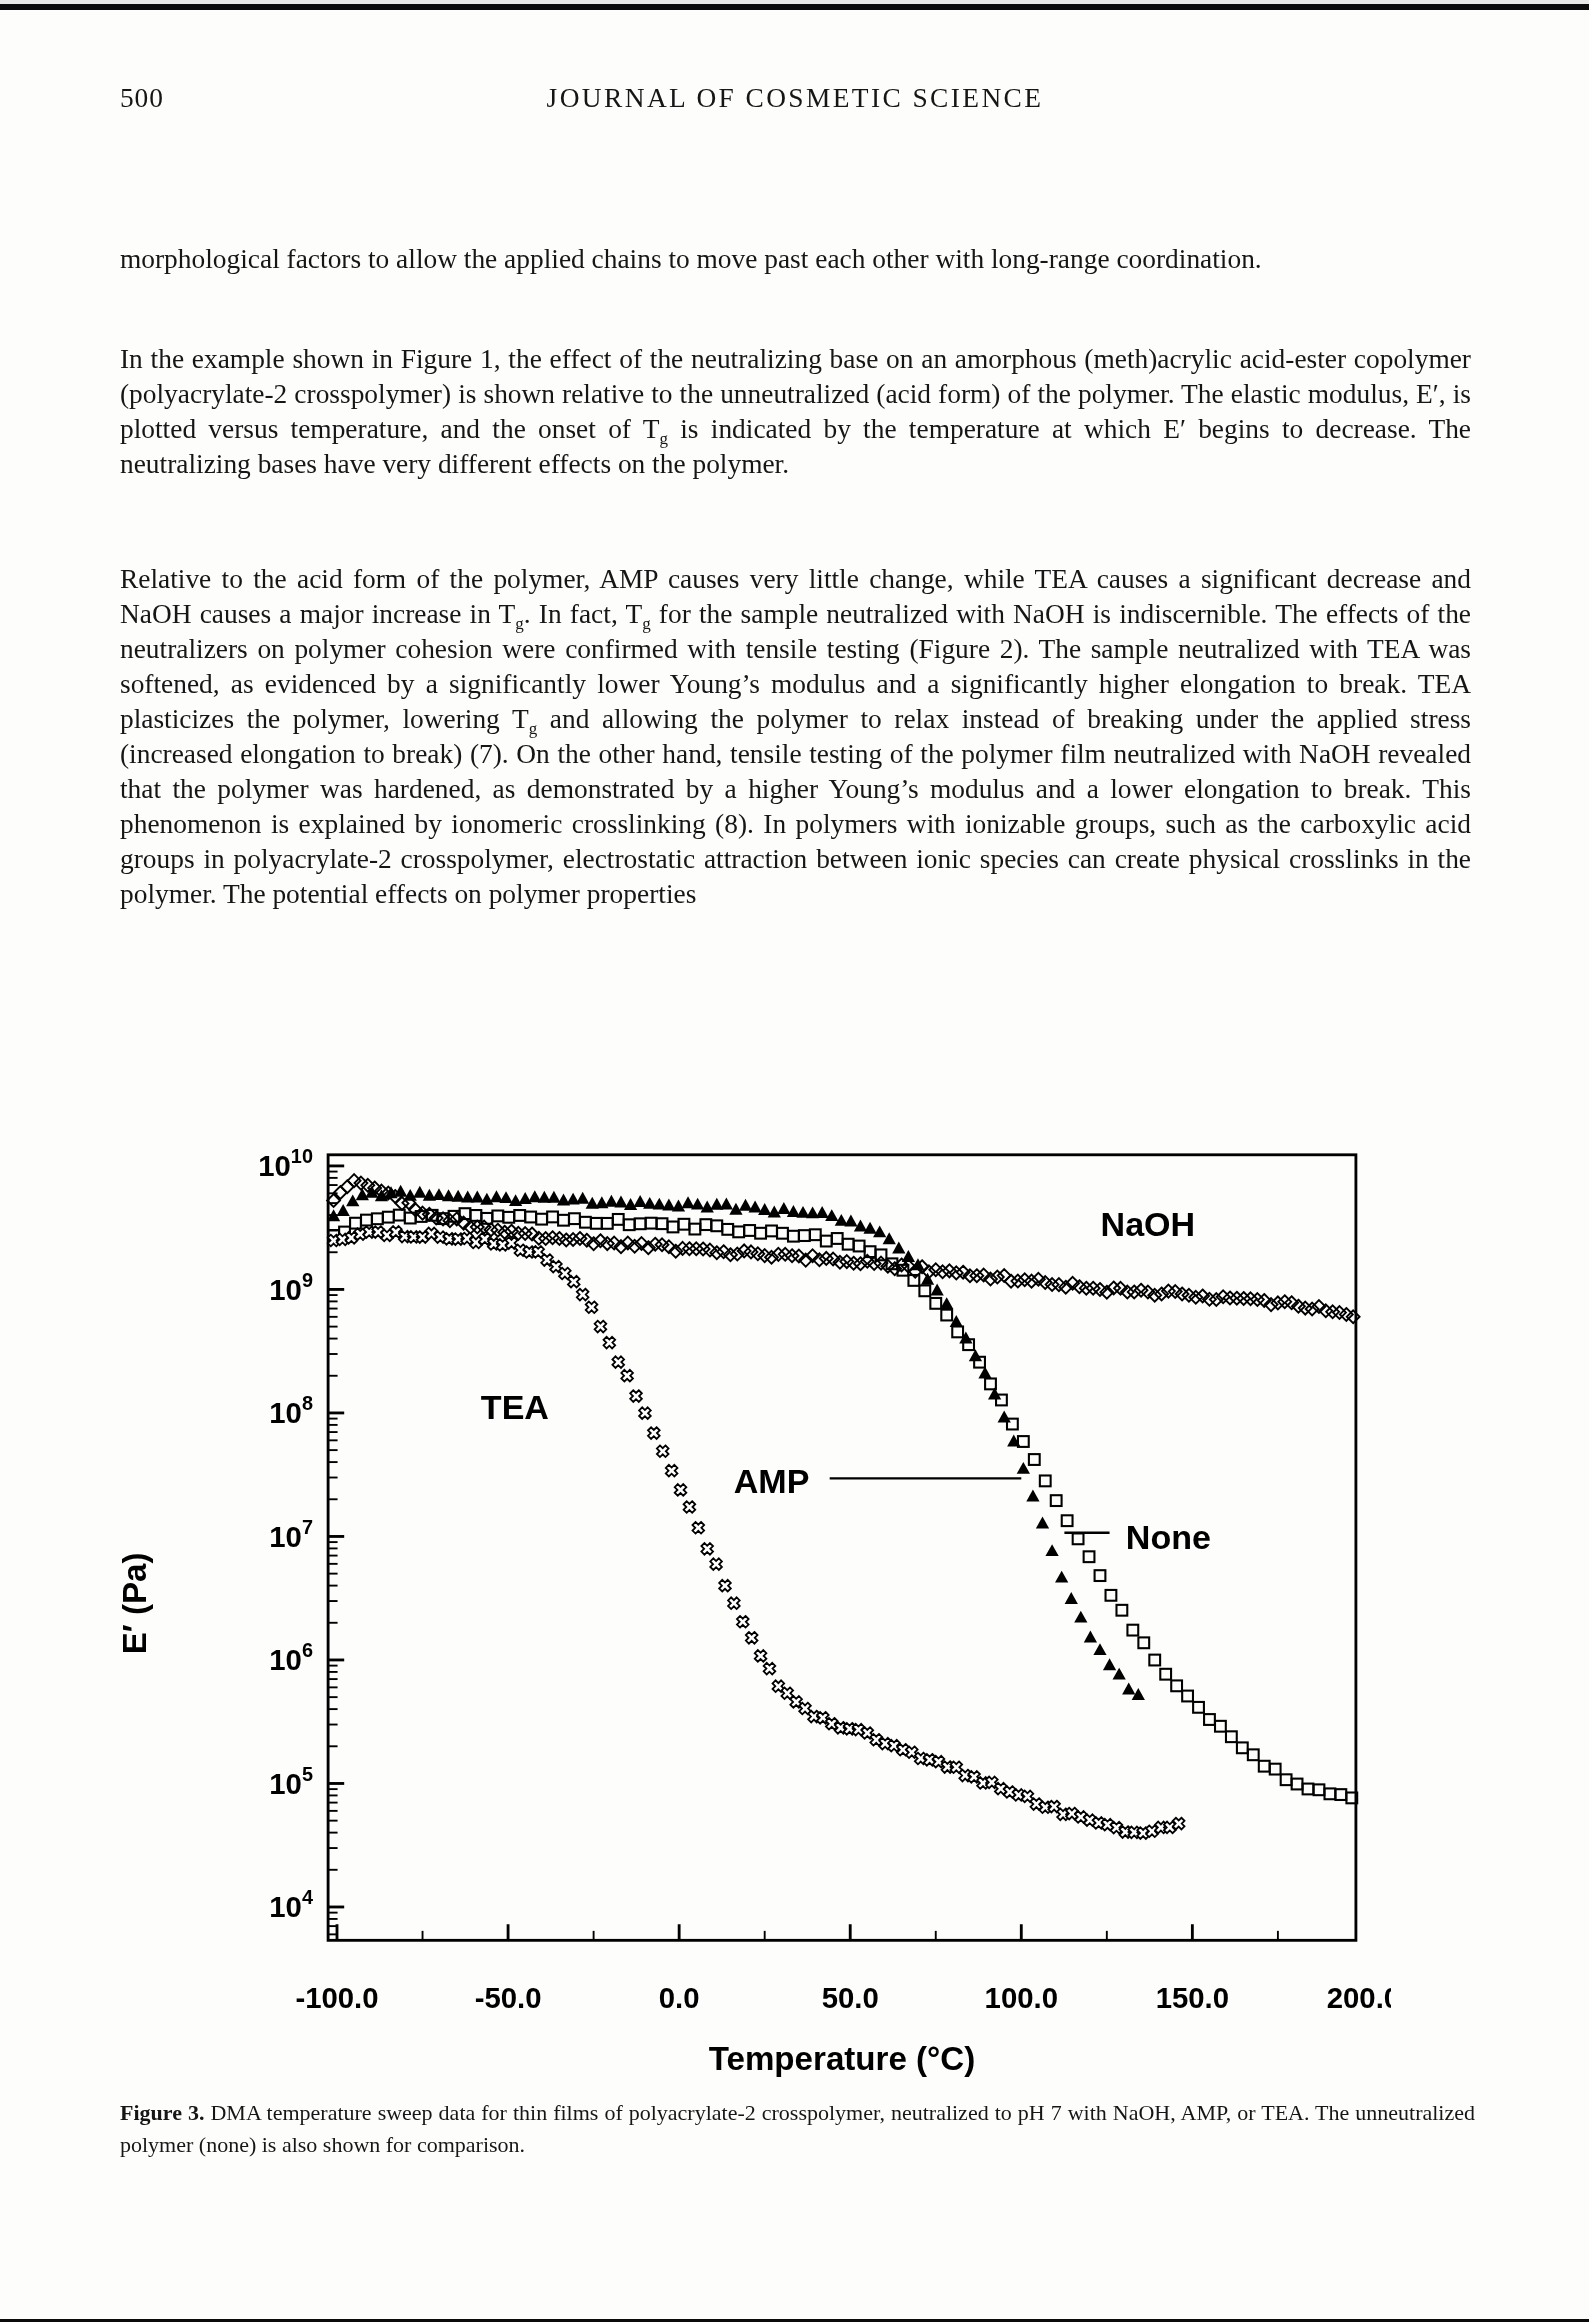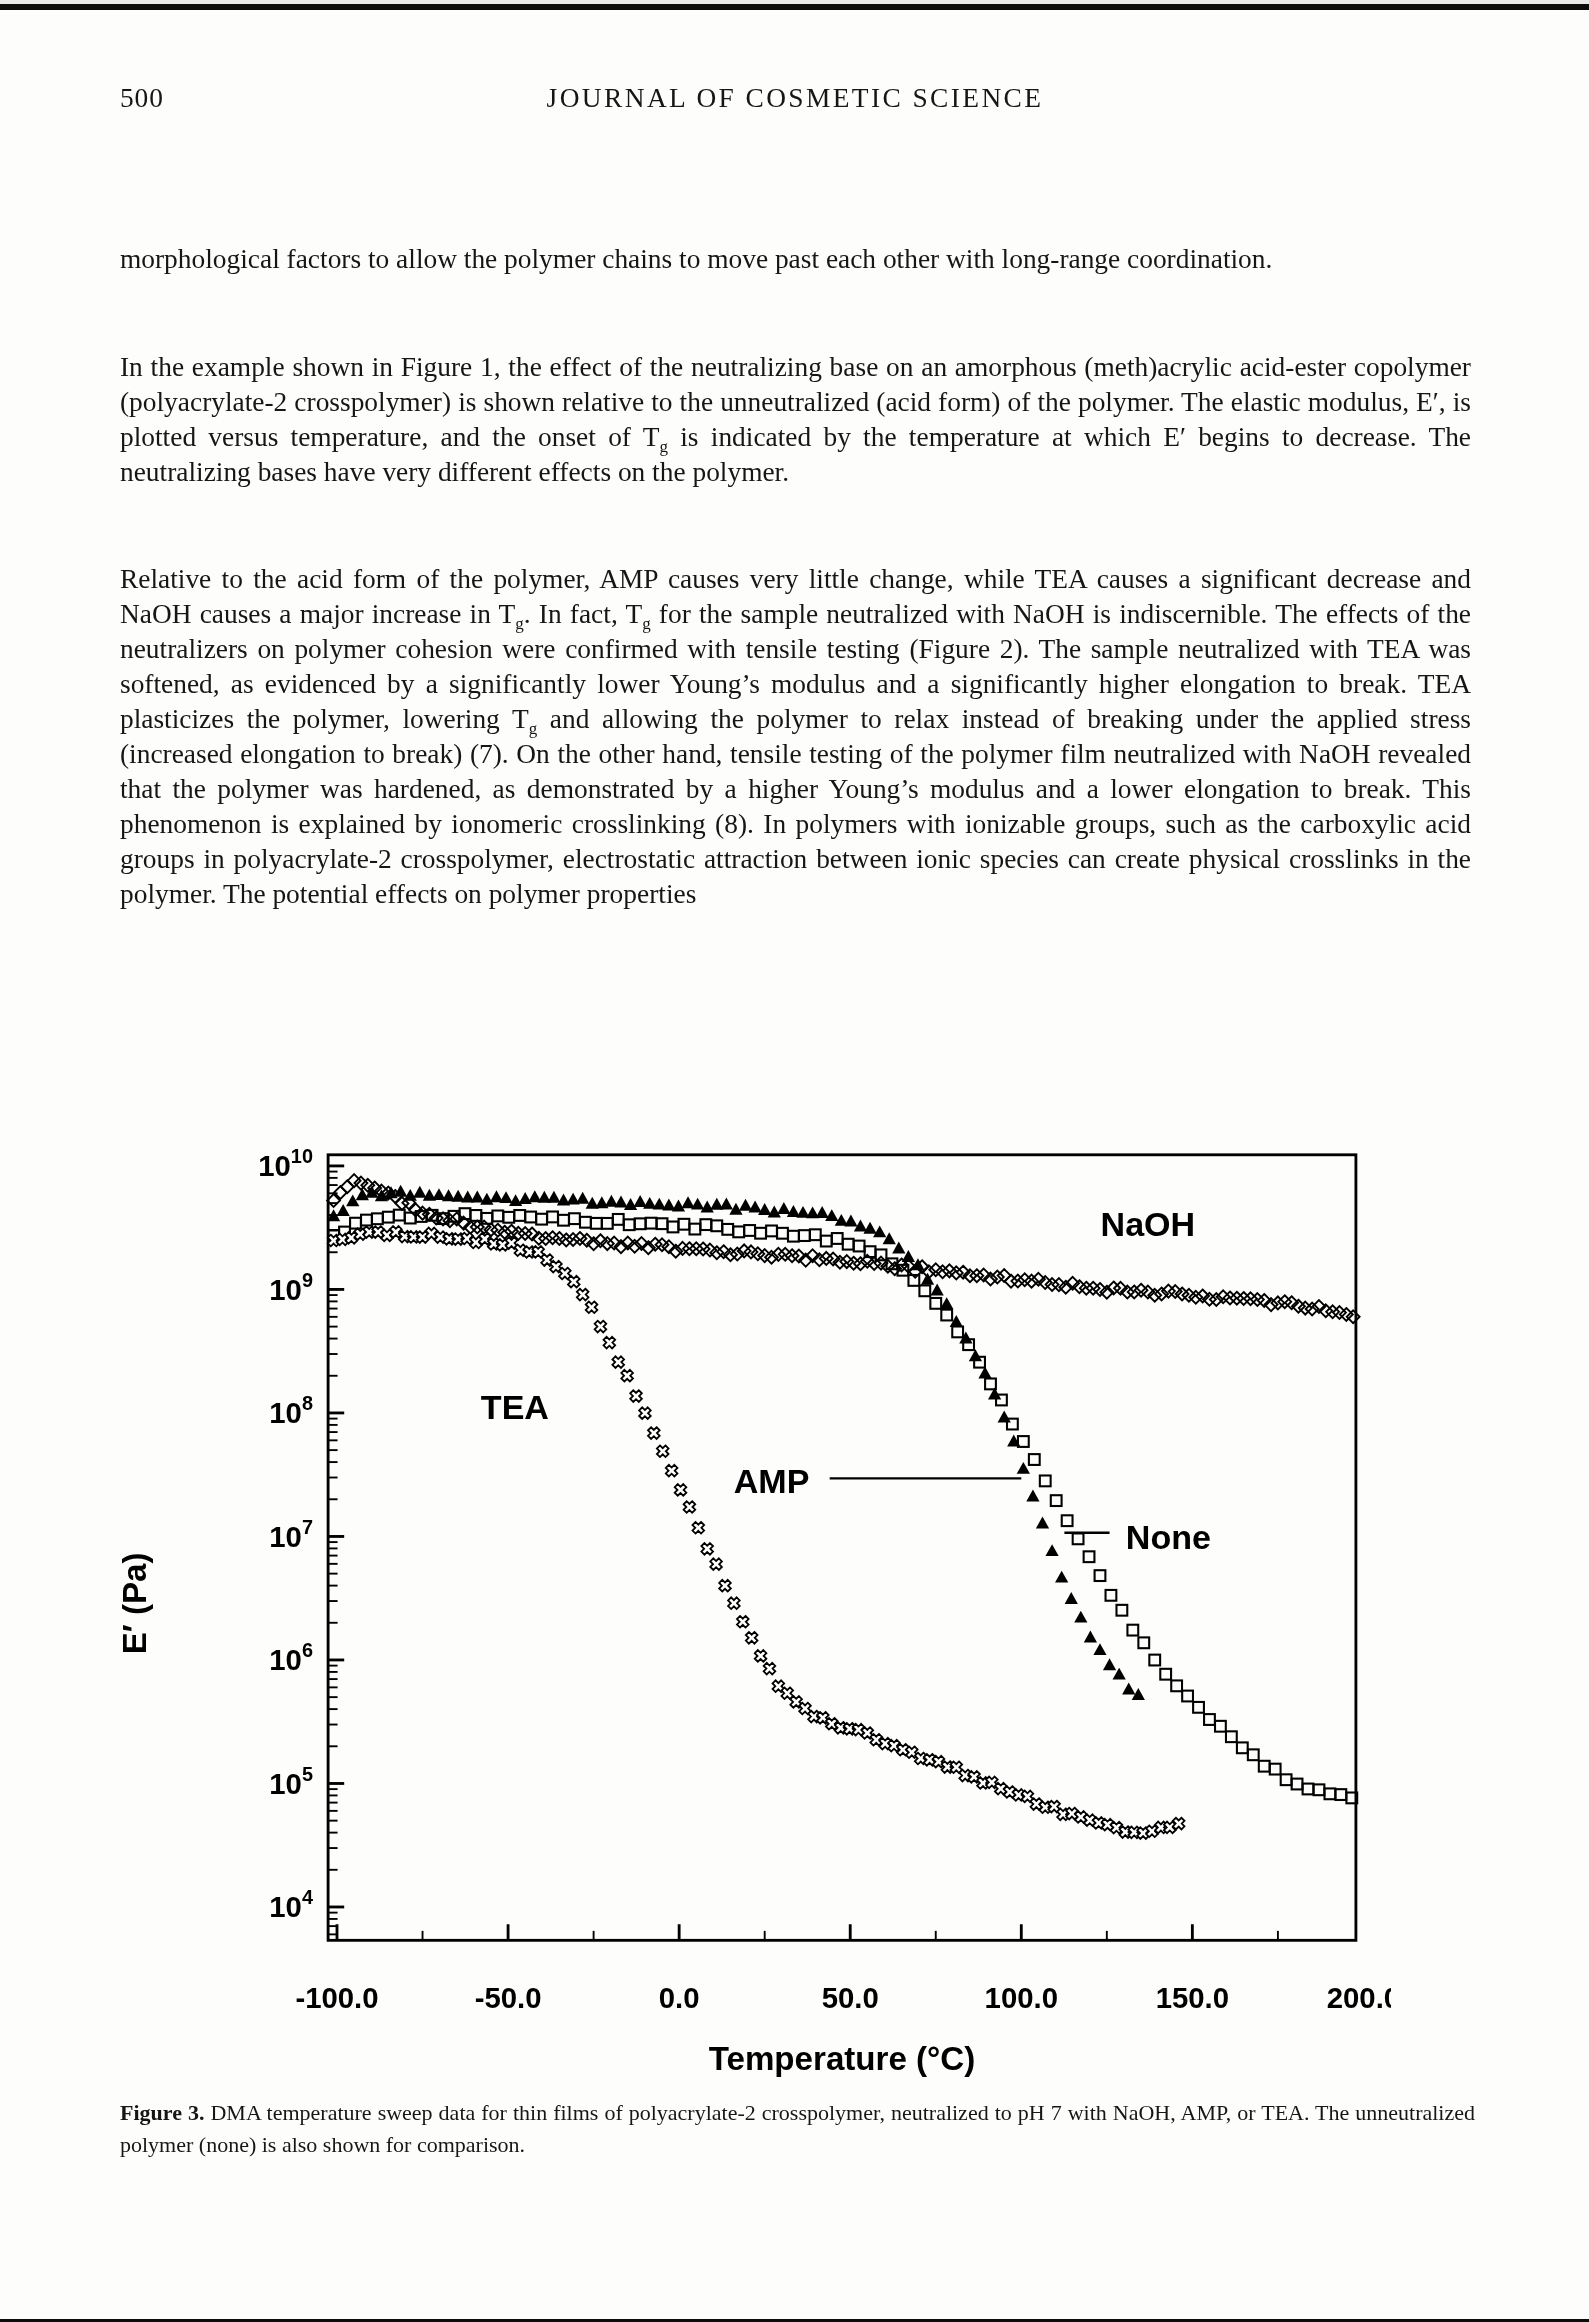--- a/index.html
+++ b/index.html
@@ -22,42 +22,42 @@
   .journal-title{
     position:absolute;left:0;top:79px;width:100%;
     text-align:center;font-size:27.4px;letter-spacing:2.4px;
   }
   .body-par{
     position:absolute;left:120px;width:1351px;
     font-size:27.4px;line-height:35px;
     text-align:justify;margin:0;
   }
   .par-1{top:238px;}
-  .par-2{top:346px;}
+  .par-2{top:338px;}
   .par-3{top:558px;}
   .body-par sub{font-size:0.62em;line-height:0;}
   .fig-wrap{position:absolute;left:99px;top:1112px;width:1292px;height:989px;margin:0;padding:0;}
   .fig-wrap svg{display:block;}
   .fig-caption{
     position:absolute;left:120px;top:2093px;width:1355px;
     font-size:22px;line-height:32px;text-align:justify;
   }
   .fig-caption b{font-weight:bold;}
 </style>
 </head>
 <body>
 
 <div class="page">
   <div class="scan-edge top"></div>
   <div class="scan-edge bottom"></div>
 
   <div class="pageno">500</div>
   <div class="journal-title">JOURNAL OF COSMETIC SCIENCE</div>
 
-  <p class="body-par par-1">morphological factors to allow the polymer chains to move past each other with long-range coordination.</p>
+  <p class="body-par par-1">morphological factors to allow the applied chains to move past each other with long-range coordination.</p>
   <p class="body-par par-2">In the example shown in Figure 1, the effect of the neutralizing base on an amorphous (meth)acrylic acid-ester copolymer (polyacrylate-2 crosspolymer) is shown relative to the unneutralized (acid form) of the polymer. The elastic modulus, E′, is plotted versus temperature, and the onset of T<sub>g</sub> is indicated by the temperature at which E′ begins to decrease. The neutralizing bases have very different effects on the polymer.</p>
   <p class="body-par par-3">Relative to the acid form of the polymer, AMP causes very little change, while TEA causes a significant decrease and NaOH causes a major increase in T<sub>g</sub>. In fact, T<sub>g</sub> for the sample neutralized with NaOH is indiscernible. The effects of the neutralizers on polymer cohesion were confirmed with tensile testing (Figure 2). The sample neutralized with TEA was softened, as evidenced by a significantly lower Young’s modulus and a significantly higher elongation to break. TEA plasticizes the polymer, lowering T<sub>g</sub> and allowing the polymer to relax instead of breaking under the applied stress (increased elongation to break) (7). On the other hand, tensile testing of the polymer film neutralized with NaOH revealed that the polymer was hardened, as demonstrated by a higher Young’s modulus and a lower elongation to break. This phenomenon is explained by ionomeric crosslinking (8). In polymers with ionizable groups, such as the carboxylic acid groups in polyacrylate-2 crosspolymer, electrostatic attraction between ionic species can create physical crosslinks in the polymer. The potential effects on polymer properties</p>
 
   <figure class="fig-wrap">
     <svg id="chart" width="1292" height="989" viewBox="0 0 1365 1045" xmlns="http://www.w3.org/2000/svg">
         <rect x="242" y="41" width="1086" height="830" fill="none" stroke="#000" stroke-width="3"></rect>
         <line x1="242" y1="52.74528301886791" x2="259" y2="52.74528301886791" stroke="#000" stroke-width="3"></line>
         <text x="226" y="63.74528301886791" font-size="31" text-anchor="end" font-family="&quot;Liberation Sans&quot;, sans-serif" font-weight="bold" fill="#000">10<tspan dy="-14" font-size="21">10</tspan></text>
         <line x1="242" y1="183.24842767295598" x2="259" y2="183.24842767295598" stroke="#000" stroke-width="3"></line>
         <text x="226" y="194.24842767295598" font-size="31" text-anchor="end" font-family="&quot;Liberation Sans&quot;, sans-serif" font-weight="bold" fill="#000">10<tspan dy="-14" font-size="21">9</tspan></text>

